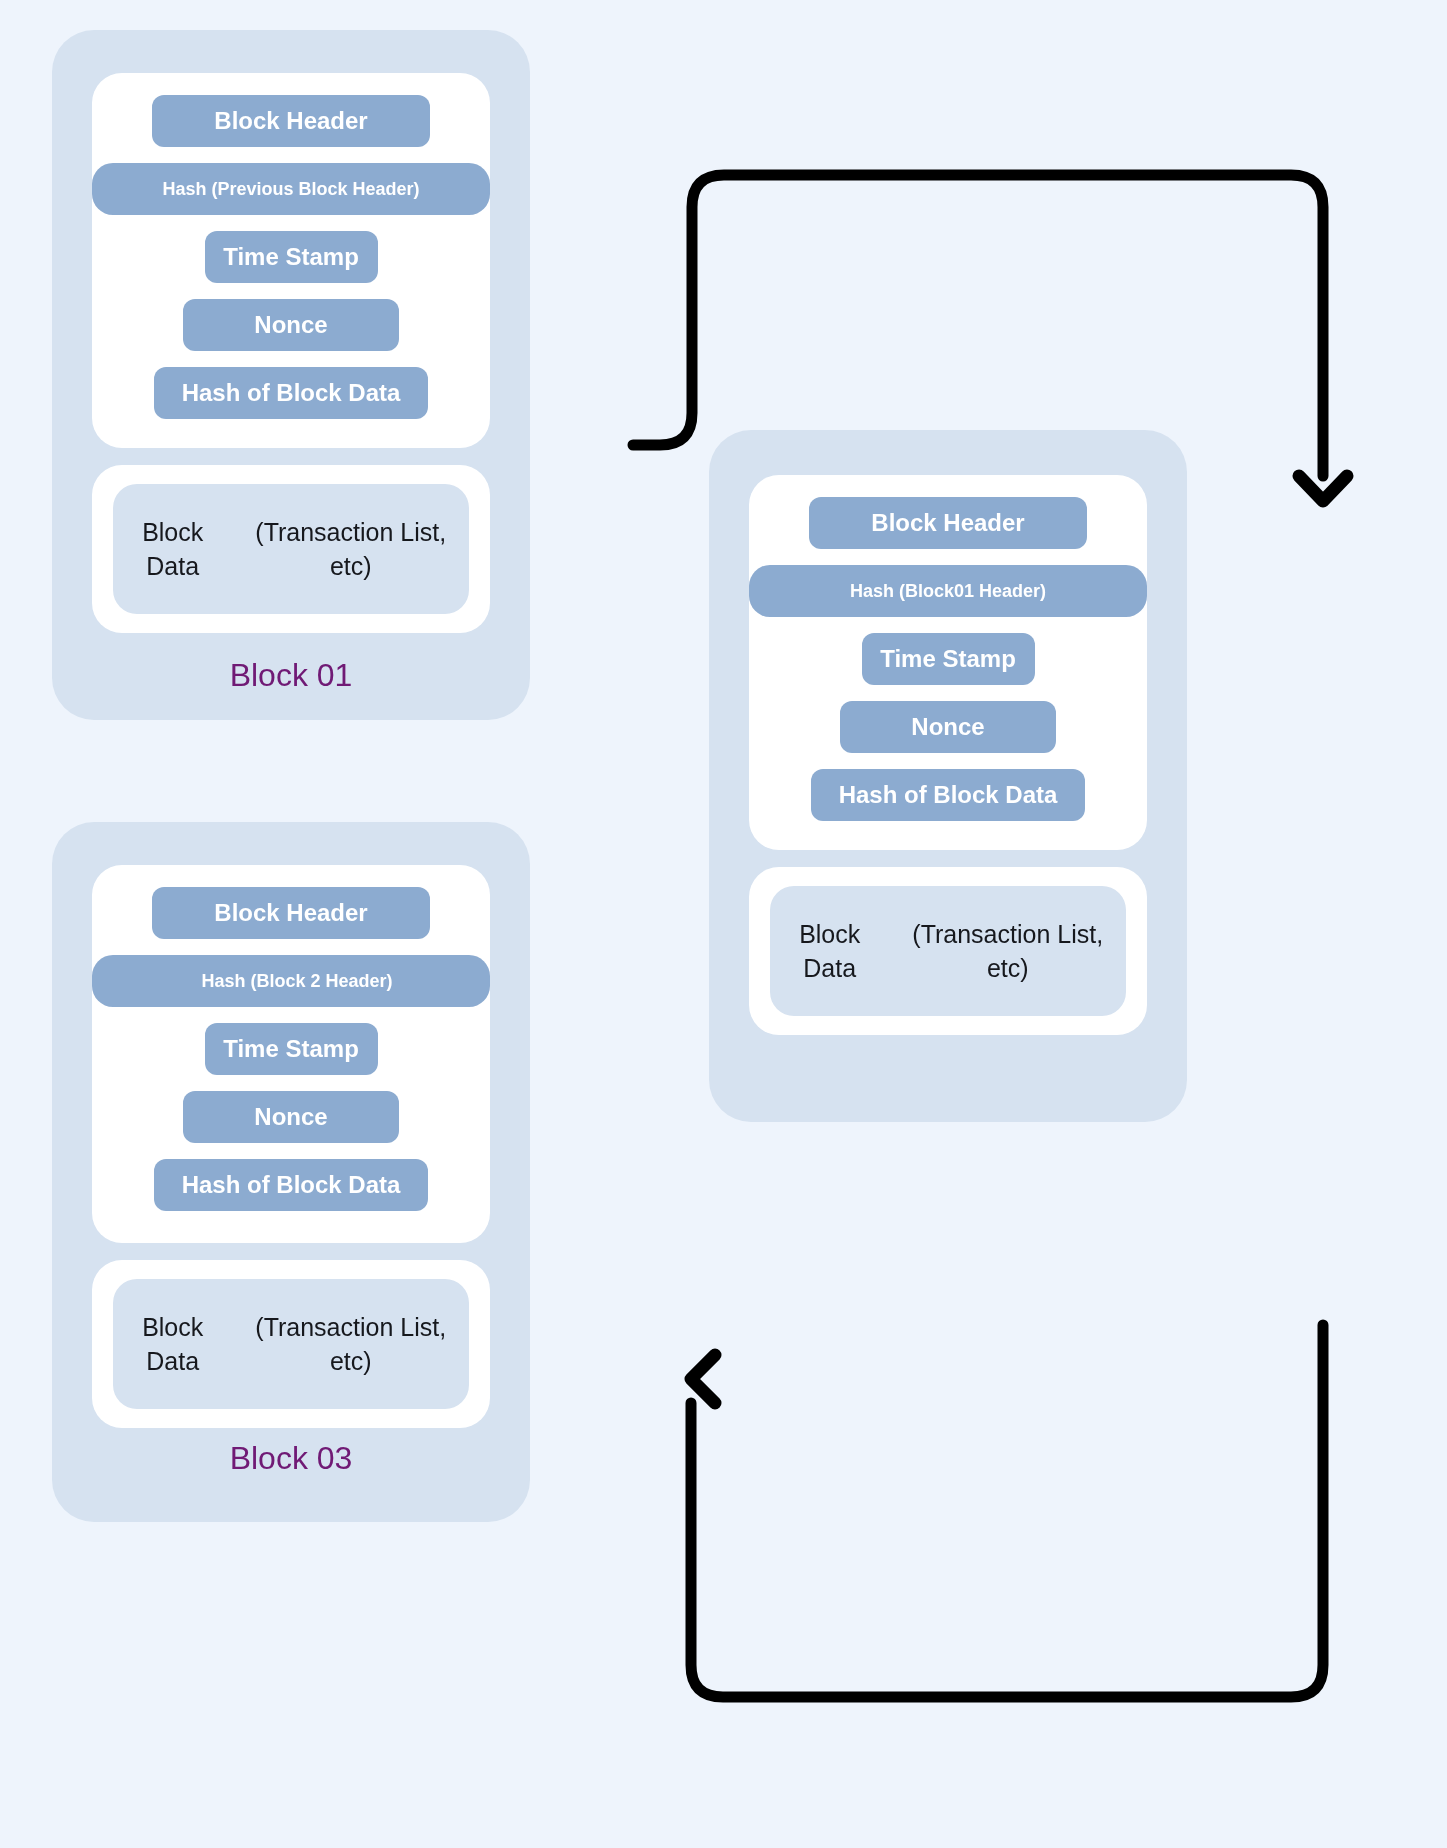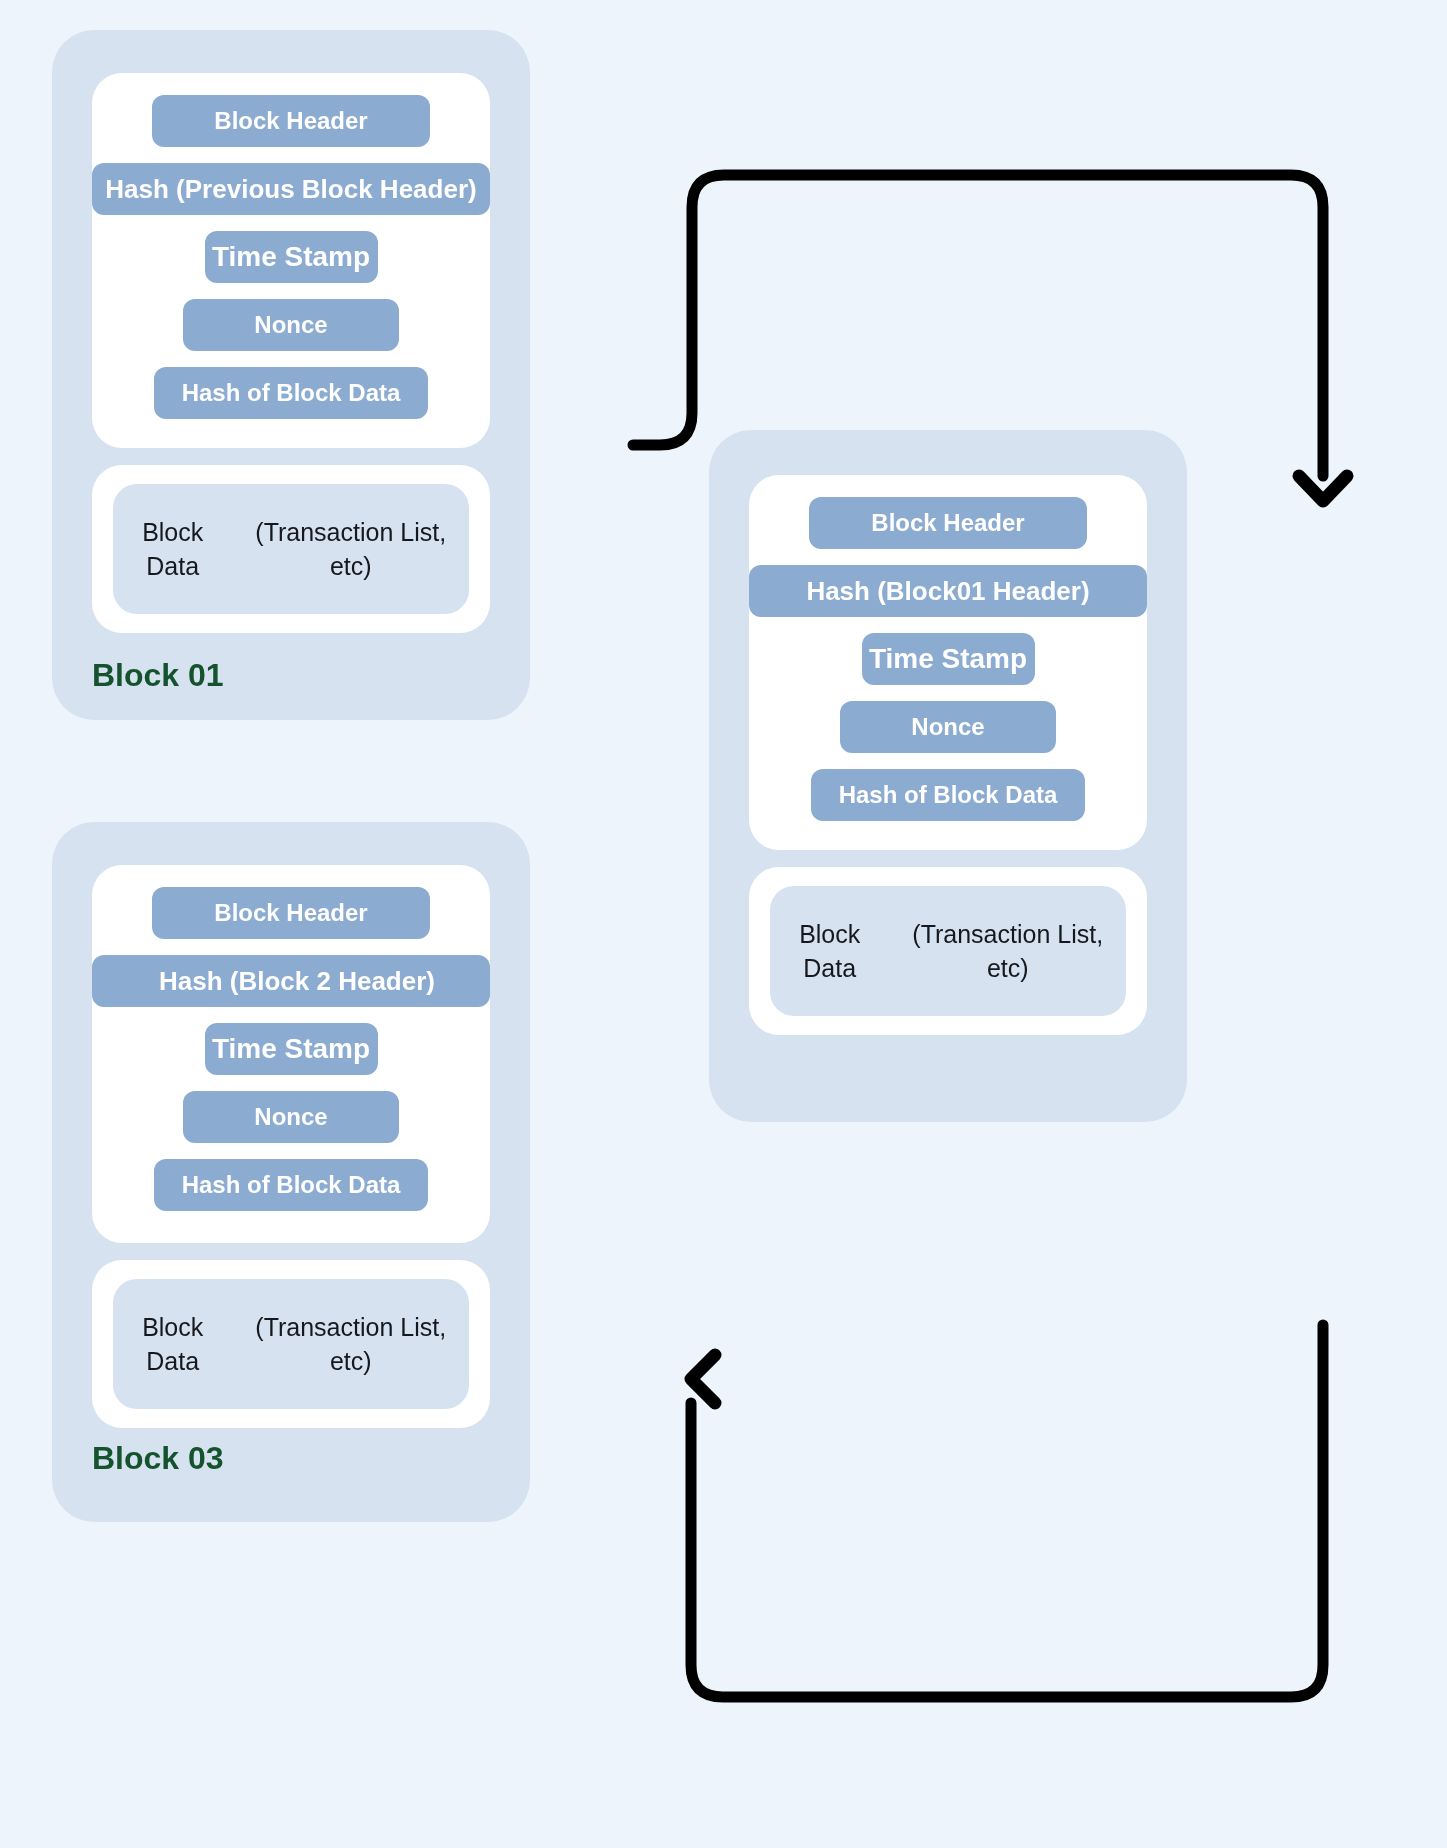--- a/index.html
+++ b/index.html
@@ -79,22 +79,23 @@
     align-items: center;
     justify-content: center;
     box-sizing: border-box;
     width: 100%;
     height: 100%;
     line-height: 1.38;
   }
 
   
   .block-caption {
-    color: #14532d;
-    font-weight: bold;
+    color: #701a75;
+    font-weight: normal;
+    text-align: center;
     width: 100%;
   }
 
   
   #block-01 {
     left: 52px;  top: 30px;
     width: 478px; height: 690px;
     padding: 43px 40px 0 40px;
   }
   #block-01 .header-card { height: 375px; padding: 22px 0 0 0; }
@@ -122,22 +123,22 @@
   #block-03 .header-card { height: 378px; padding: 22px 0 0 0; }
   #block-03 .data-card   { height: 168px; margin-top: 17px; padding: 19px 21px; }
   #block-03 .data-inner  { font-size: 25px; }
   #block-03 .block-caption { font-size: 32px; margin-top: 12px; }
 
   
   .row { display: flex; justify-content: center; width: 100%; }
   .row + .row { margin-top: 16px; }
 
   .pill.size-header  { width: 278px;  height: 52px; font-size: 24px; }
-  .pill.size-hash    { width: 404px;  height: 52px; font-size: 26px; }
-  .pill.size-time    { width: 173px;  height: 52px; font-size: 28px; }
+  .pill.size-hash    { width: 404px;  height: 52px; font-size: 18px; border-radius: 21px; }
+  .pill.size-time    { width: 173px;  height: 52px; font-size: 24px; }
   .pill.size-nonce   { width: 216px;  height: 52px; font-size: 24px; }
   .pill.size-hashdat { width: 274px;  height: 52px; font-size: 24px; }
 
   
   #block-02 .row.hash  { }
 
   
   #block-03 .pill.size-hash { width: 412px; padding-left: 12px; }
 
   

